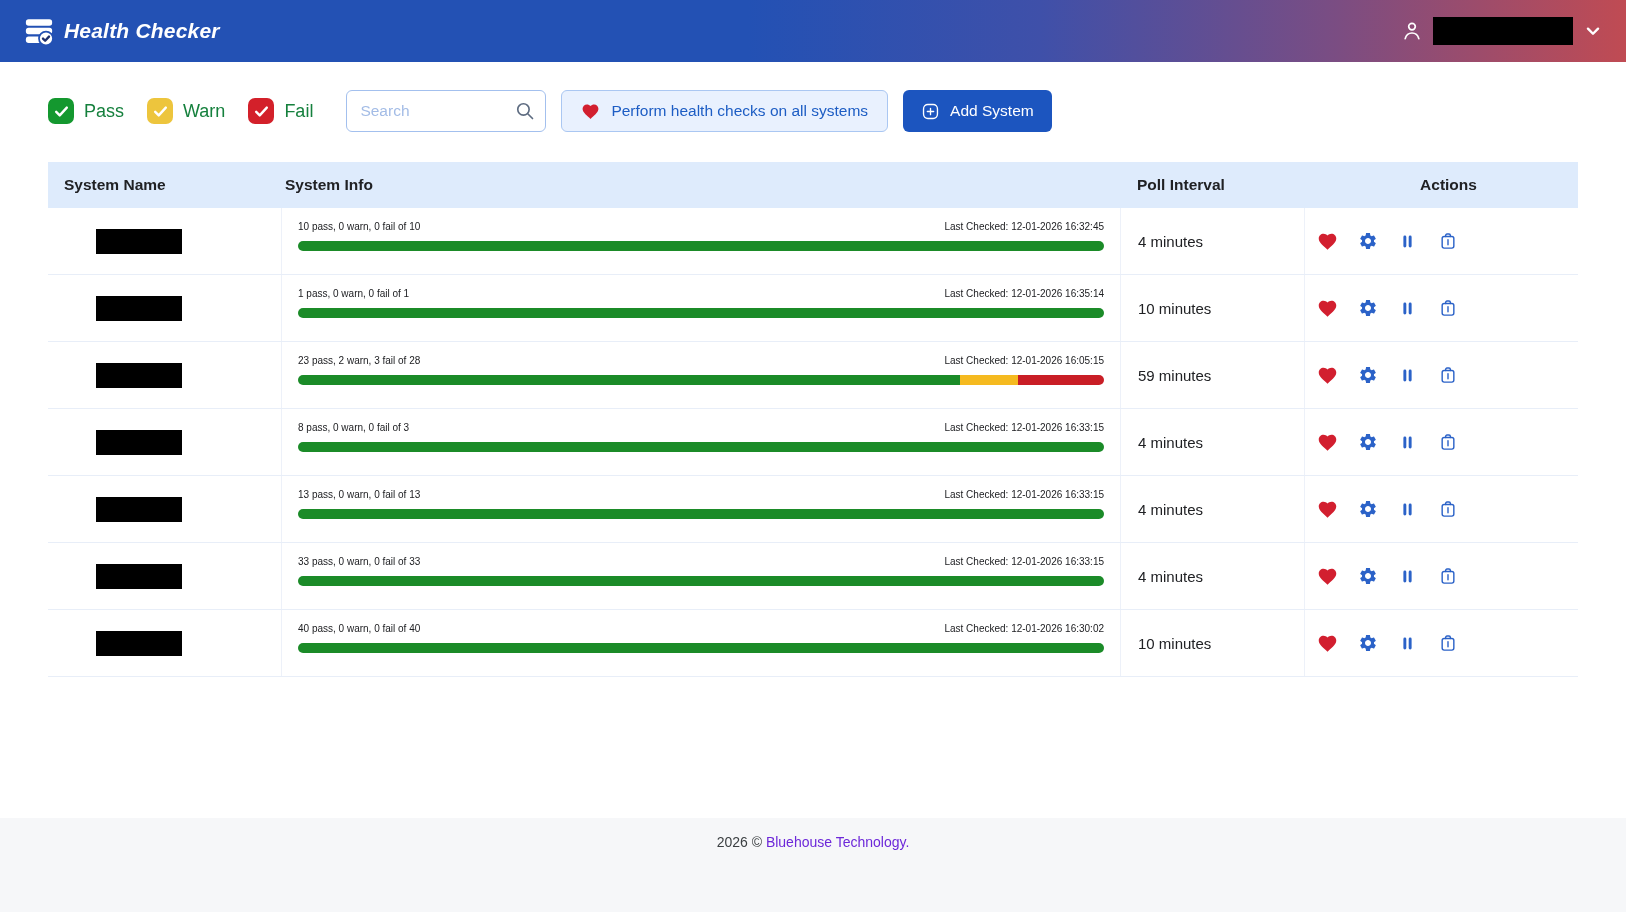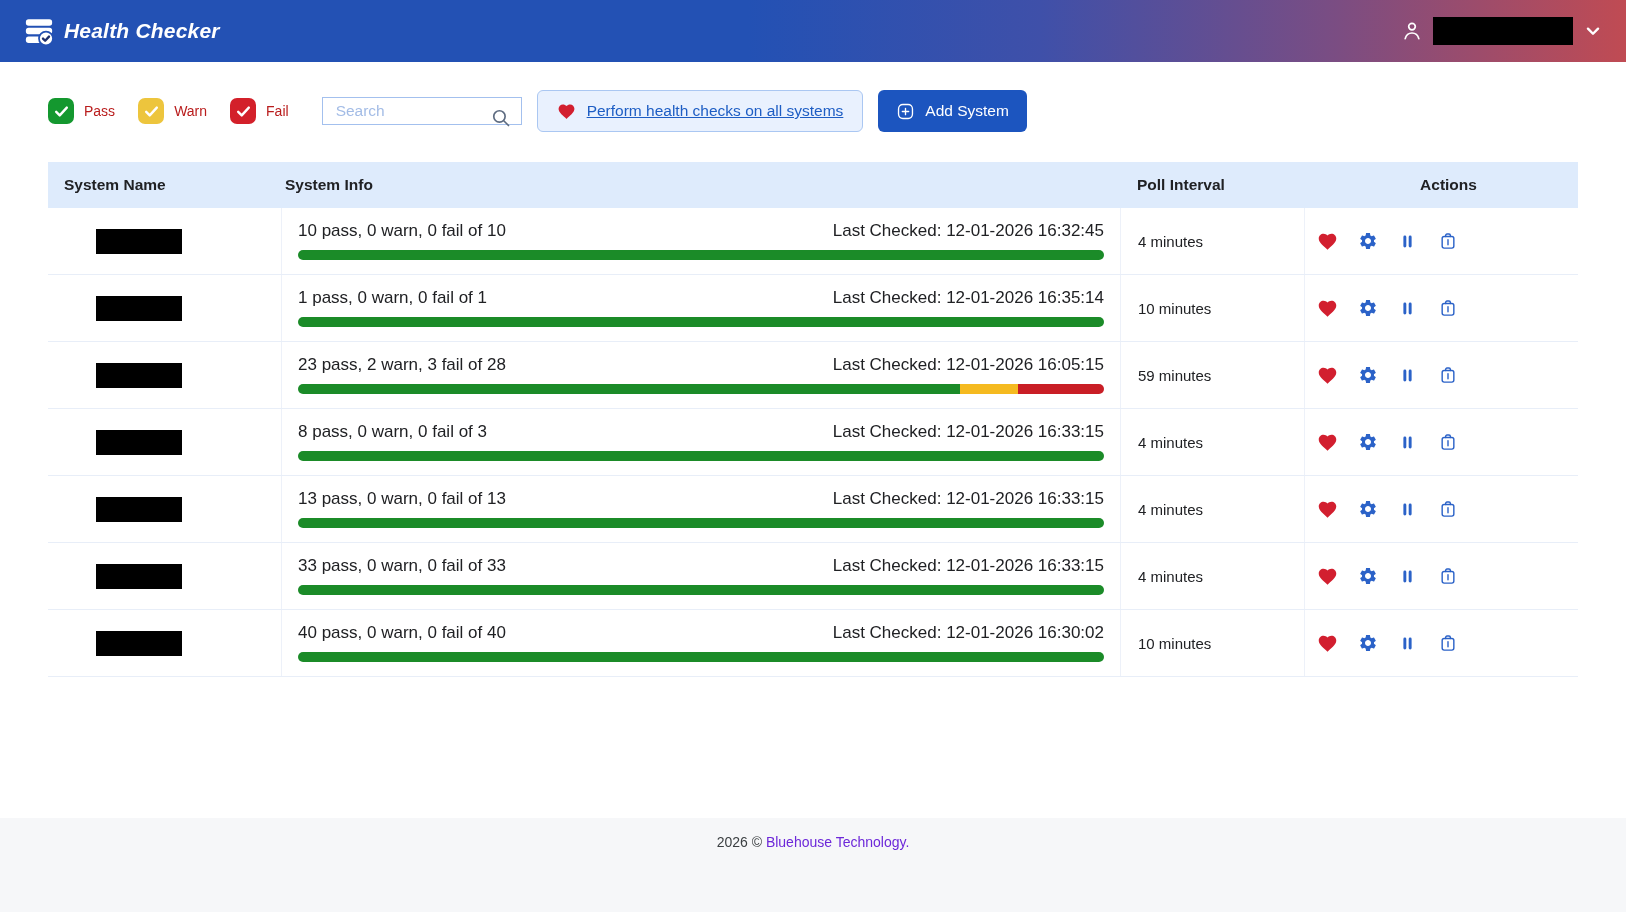--- a/index.html
+++ b/index.html
@@ -36,37 +36,37 @@
   .breadcrumb .bc-sep { color: #5f6368; }
   .breadcrumb .bc-current { color: #2766d1; text-decoration: none; cursor: pointer; }
 
   .controls { display: flex; align-items: center; gap: 15px; }
   .legend { display: flex; align-items: center; gap: 23px; margin-right: 18px; }
   .legend-item { display: flex; align-items: center; gap: 10px; cursor: pointer; }
   .legend-box {
     width: 26px; height: 26px; border-radius: 7px;
     display: flex; align-items: center; justify-content: center;
   }
-  .legend-label { font-size: 14px; color: #b91c1c; }
+  .legend-label { font-size: 18px; color: #15803d; }
 
   .search-wrap { position: relative; width: 200px; }
   .search-input {
-    width: 200px; height: 28px; border: 1px solid #a3c0ee; border-radius: 0;
+    width: 200px; height: 42px; border: 1px solid #a3c0ee; border-radius: 6px;
     padding: 0 38px 0 13px; font-size: 15.5px; color: #30425f; outline: none;
     font-family: "Liberation Sans", sans-serif; background: #fff;
   }
   .search-input::placeholder { color: #a3bce6; }
   .search-icon { position: absolute; right: 10px; top: 10px; }
 
   .btn { height: 42px; border-radius: 6px; border: none; cursor: pointer;
     display: inline-flex; align-items: center; font-size: 15.5px;
     font-family: "Liberation Sans", sans-serif; }
   .btn-soft {
     background: #e9f1fe; border: 1px solid #aac7f2; color: #1d5dc4;
-    padding: 0 19px; gap: 11px; text-decoration: underline;
+    padding: 0 19px; gap: 11px;
   }
   .btn-primary { background: #1c55bf; color: #fff; padding: 0 18px; gap: 10px; }
 
   
   .table { margin: 30px 48px 0 48px; }
   .tr {
     display: grid;
     grid-template-columns: 233px 1fr 184px 274px;
     align-items: center;
   }
@@ -75,21 +75,21 @@
     font-weight: 700; font-size: 15.5px; color: #202124;
   }
   .th { padding-left: 17px; }
   .th.th-name { padding-left: 16px; }
   .row { height: 67px; border-bottom: 1px solid #e8eef8; background: #fff; }
   .row .cell { height: 100%; display: flex; align-items: center; }
   .row .cell + .cell { border-left: 1px solid #edf1f9; }
   .cell-name { padding-left: 48px; }
   .redacted-name { width: 86px; height: 25px; background: #000; }
   .cell-info { display: block !important; padding: 13px 16px 0 16px; }
-  .info-line { display: flex; justify-content: space-between; font-size: 17px; color: #202124; }
+  .info-line { display: flex; justify-content: space-between; font-size: 10px; color: #202124; }
   .bar { margin-top: 9px; height: 10px; border-radius: 6px; overflow: hidden; display: flex; width: 100%; }
   .bar-seg { height: 100%; }
   .cell-poll { padding-left: 17px; font-size: 15px; color: #202124; }
   .cell-actions { padding-left: 12px; gap: 19px; }
   .icon-btn { background: none; border: none; cursor: pointer; width: 21px; height: 21px;
     display: inline-flex; align-items: center; justify-content: center; padding: 0; }
 
   
   .footer {
     position: absolute; left: 0; right: 0; top: 818px; bottom: 0;

